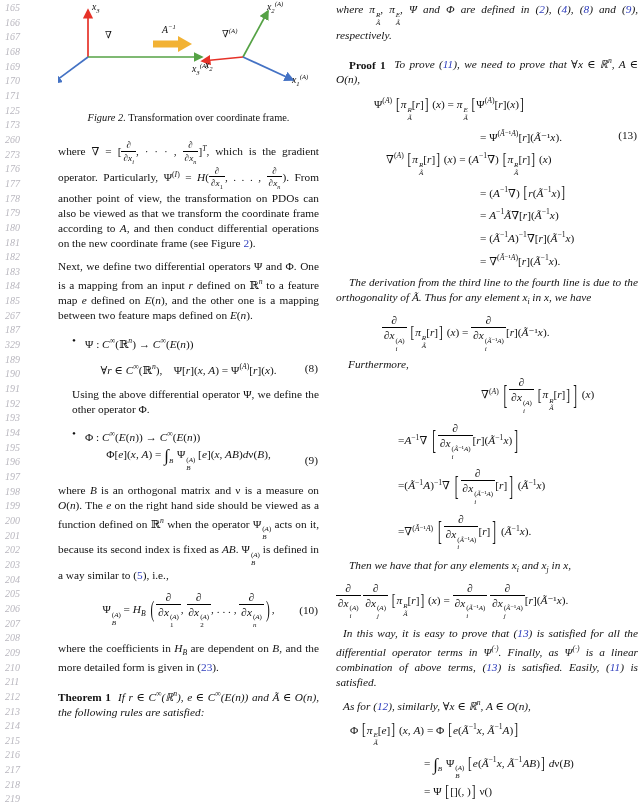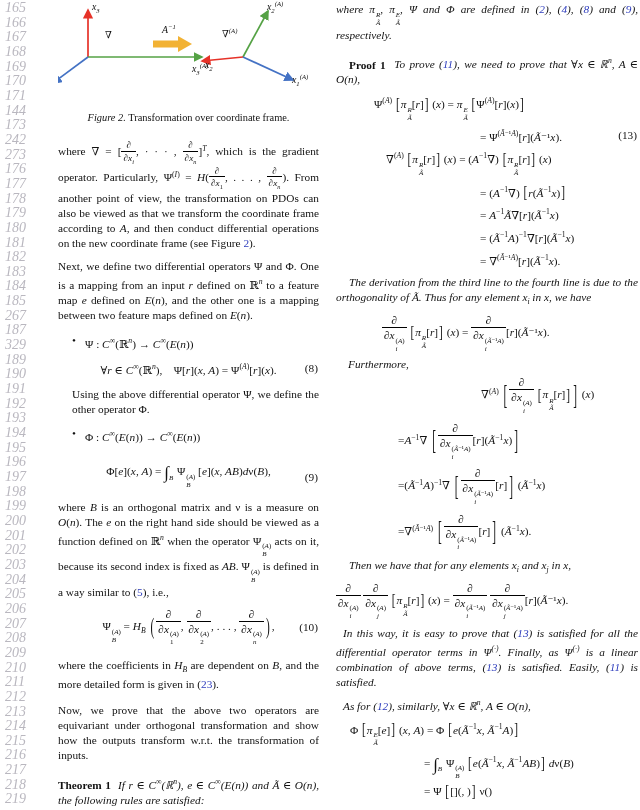--- a/index.html
+++ b/index.html
@@ -1,20 +1,20 @@
 <!DOCTYPE html>
 <html style="--link: #2e3dbd; --lineno: #b9b7bf;"><head>
 <meta charset="utf-8">
 <style>
   html,body{margin:0;padding:0;background:#ffffff;}
   .page{position:relative;width:640px;height:810px;overflow:hidden;background:#fff;
         font-family:"Liberation Serif","DejaVu Serif",serif;color:#111;}
   
   .linenos{position:absolute;left:5px;top:1px;width:30px;}
-  .linenos div{height:14.67px;line-height:14.67px;font-size:14px;font-style:italic;
+  .linenos div{height:14.67px;line-height:14.67px;font-size:10px;font-style:italic;
                color:var(--lineno,#b9b7bf);}
   
   .col{position:absolute;top:0;font-size:11.3px;line-height:15px;text-align:justify;height:810px;overflow:hidden;}
   .col-left{left:58px;width:261px;}
   .col-right{left:336px;width:302px;}
   .col p{margin:0;}
   .rc p{font-style:italic;}
   .rm{font-style:normal;}
   .it{font-style:italic;}
   .lk{color:var(--link,#2e3dbd);}
@@ -53,23 +53,23 @@
 <div class="page">
 
   <div class="linenos">
       <div>165</div>
       <div>166</div>
       <div>167</div>
       <div>168</div>
       <div>169</div>
       <div>170</div>
       <div>171</div>
-      <div>144</div>
+      <div>125</div>
       <div>173</div>
-      <div>242</div>
+      <div>260</div>
       <div>273</div>
       <div>176</div>
       <div>177</div>
       <div>178</div>
       <div>179</div>
       <div>180</div>
       <div>181</div>
       <div>182</div>
       <div>183</div>
       <div>184</div>
@@ -163,21 +163,21 @@
       <span>∀<i>r</i> ∈ <i>C</i><sup>∞</sup>(ℝ<sup><i>n</i></sup>),&nbsp;&nbsp;&nbsp;&nbsp;Ψ[<i>r</i>](<i>x</i>, <i>A</i>) = Ψ<sup>(<i>A</i>)</sup>[<i>r</i>](<i>x</i>).</span>
       <span class="eqnum">(8)</span>
     </div>
 
     <p style="margin-top:9px;padding-left:14px">Using the above differential operator Ψ, we define the other operator Φ.</p>
 
     <div class="bullet" style="margin-top:9px">
       <span class="bdot">•</span>
       <span>Φ : <i>C</i><sup>∞</sup>(<i>E</i>(<i>n</i>)) → <i>C</i><sup>∞</sup>(<i>E</i>(<i>n</i>))</span>
     </div>
-    <div class="deq" style="margin-top:20px">
+    <div class="deq" style="margin-top:3px">
       <span>Φ[<i>e</i>](<i>x</i>, <i>A</i>) = <span class="int">∫</span><span class="isub"><i>B</i></span> Ψ<span class="ss">
             <span class="t">(<i>A</i>)</span>
             <span class="b"><i>B</i></span>
           </span> [<i>e</i>](<i>x</i>, <i>AB</i>)<i>d</i>ν(<i>B</i>),</span>
       <span class="eqnum">(9)</span>
     </div>
 
     <p style="margin-top:10px">where <i>B</i> is an orthogonal matrix and ν is a measure on <i>O</i>(<i>n</i>). The <i>e</i> on the right hand side should be viewed as a function defined on ℝ<sup><i>n</i></sup> when the operator Ψ<span class="ss">
           <span class="t">(<i>A</i>)</span>
           <span class="b"><i>B</i></span>
@@ -197,21 +197,20 @@
                 <span class="t">(<i>A</i>)</span>
                 <span class="b">2</span>
               </span></span></span>, . . . , <span class="frac"><span class="fn">∂</span><span class="fd">∂<i>x</i><span class="ss">
                 <span class="t">(<i>A</i>)</span>
                 <span class="b"><i>n</i></span>
               </span></span></span><span class="bp">)</span>,</span>
       <span class="eqnum">(10)</span>
     </div>
 
     <p style="margin-top:11px">where the coefficients in <i>H<sub>B</sub></i> are dependent on <i>B</i>, and the more detailed form is given in (<span class="lk">23</span>).</p>
-    <p style="margin-top:11px">Now, we prove that the above two operators are equivariant under orthogonal transformation and show how the outputs transform w.r.t. the transformation of inputs.</p>
 
     <p style="margin-top:11px"><b class="rm">Theorem 1</b>&nbsp; <span class="it">If r ∈ C<sup>∞</sup>(ℝ<sup>n</sup>), e ∈ C<sup>∞</sup>(E(n)) and Ã ∈ O(n), the following rules are satisfied:</span></p>
 
   </div>
 
   <div class="col col-right rc">
 
     <p style="margin-top:2px">where <i>π</i><span class="ss">
           <span class="t"><i>R</i></span>
           <span class="b"><i>Ã</i></span>

